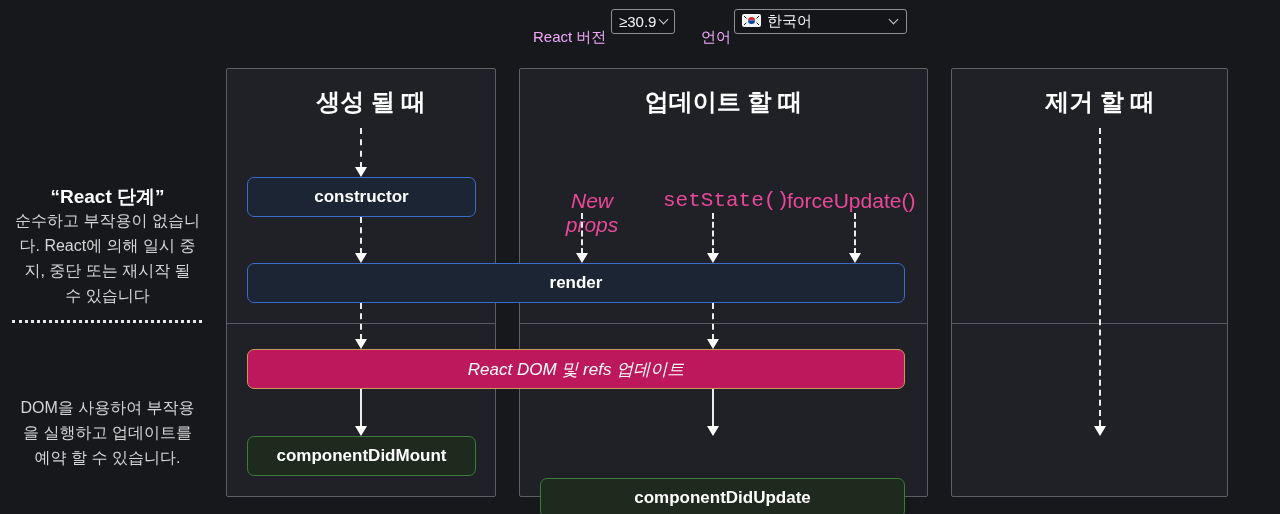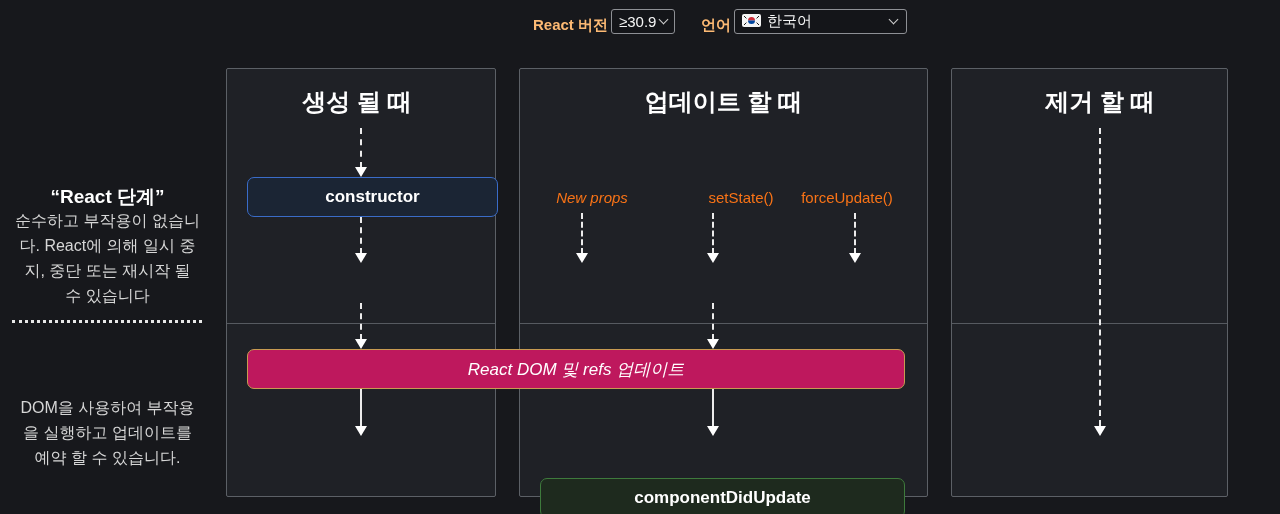--- a/index.html
+++ b/index.html
@@ -3,21 +3,21 @@
 <meta charset="utf-8">
 <style>
   * { margin:0; padding:0; box-sizing:border-box; }
   html,body { background:#17181c; }
   .stage {
     position:relative; width:1280px; height:514px; overflow:hidden;
     background:#17181c; color:#fff;
     font-family:"Liberation Sans","DejaVu Sans",sans-serif;
   }
   
-  .tb-label { position:absolute; top:16px; font-size:15px; color:#fdba74;font-weight:bold; }
+  .tb-label { position:absolute; top:28px; font-size:15px; color:#f0abfc; }
   .tb-select {
     position:absolute; top:9px; height:25px; border:1px solid #8e9095;
     border-radius:3px; background:#141519; display:flex; align-items:center;
     font-size:15px; color:#f5f5f5; padding:0 7px; cursor:pointer;
   }
   .chev {
     width:7px; height:7px; border-right:1.5px solid #cfcfcf; border-bottom:1.5px solid #cfcfcf;
     transform:rotate(45deg); display:inline-block; margin-top:-4px;
   }
   .flag { display:inline-block; margin-right:6px; }
@@ -31,21 +31,21 @@
   .col-title { position:absolute; top:86px; font-size:24px; font-weight:600; color:#fff; text-align:center; }
   
   .lbox {
     position:absolute; height:40px; border-radius:7px; display:flex; align-items:center; justify-content:center;
     font-size:17px; font-weight:bold; color:#fff; z-index:3; cursor:pointer;
   }
   .lbox.blue  { background:#1b2534; border:1px solid #3a6cc8; }
   .lbox.gold  { background:#be185d; border:1px solid #c79b51; font-weight:normal; font-style:italic; }
   .lbox.green { background:#1e2a1e; border:1px solid #3e7a3c; }
   
-  .trigger { position:absolute; top:189px; font-size:15px; color:#f97316; text-align:center; }
+  .trigger { position:absolute; top:189px; font-size:21px; color:#ec4899; text-align:center; }
   .italic { font-style:italic; }
   
   .vd { position:absolute; width:0; border-left:2px dashed #ececec; z-index:4; }
   .vs { position:absolute; width:0; border-left:2px solid #ececec; z-index:4; }
   .ah { position:absolute; width:0; height:0; border-left:6px solid transparent; border-right:6px solid transparent; border-top:10px solid #fff; z-index:4; }
 </style>
 </head>
 <body>
 
 <div class="stage">
@@ -85,30 +85,32 @@
 예약 할 수 있습니다.</div>
 
   <div class="panel" style="left:226px; width:270px;"></div>
   <div class="panel" style="left:519px; width:409px;"></div>
   <div class="panel" style="left:951px; width:277px;"></div>
 
   <div class="panel-divider" style="left:227px; width:268px;"></div>
   <div class="panel-divider" style="left:520px; width:407px;"></div>
   <div class="panel-divider" style="left:952px; width:275px;"></div>
 
-  <div class="col-title" style="left:218px; width:270px;padding-left:8px;">생성 될 때</div>
+  <div class="col-title" style="left:232px; width:270px;padding-left:8px;">생성 될 때</div>
   <div class="col-title" style="left:519px; width:409px;">업데이트 할 때</div>
   <div class="col-title" style="left:972px; width:256px;">제거 할 때</div>
 
   <div class="trigger italic" style="left:542px; width:100px;">New props</div>
-  <div class="trigger" style="left:691px; width:100px;">setState()</div>
+  <div class="trigger" style="left:663px; width:100px;font-family:Liberation Mono, monospace;">setState()</div>
   <div class="trigger" style="left:787px; width:120px;">forceUpdate()</div>
 
-  <div class="lbox blue" style="left:247px; top:177px; width:251px;">constructor</div>
+  <div class="lbox blue" style="left:247px; top:177px; width:229px;">constructor</div>
+  <div class="lbox blue" style="left:247px; top:263px; width:658px;">render</div>
   <div class="lbox gold" style="left:247px; top:349px; width:658px;">React DOM 및 refs 업데이트</div>
+  <div class="lbox green" style="left:247px; top:436px; width:229px;">componentDidMount</div>
   <div class="lbox green" style="left:540px; top:436px; width:365px;margin-top:42px;">componentDidUpdate</div>
 
   <div class="vd" style="left:360px; top:128px; height:40px;"></div>
   <div class="ah" style="left:355px; top:167px;"></div>
 
   <div class="vd" style="left:360px; top:217px; height:37px;"></div>
   <div class="ah" style="left:355px; top:253px;"></div>
 
   <div class="vd" style="left:581px; top:213px; height:41px;"></div>
   <div class="ah" style="left:576px; top:253px;"></div>

